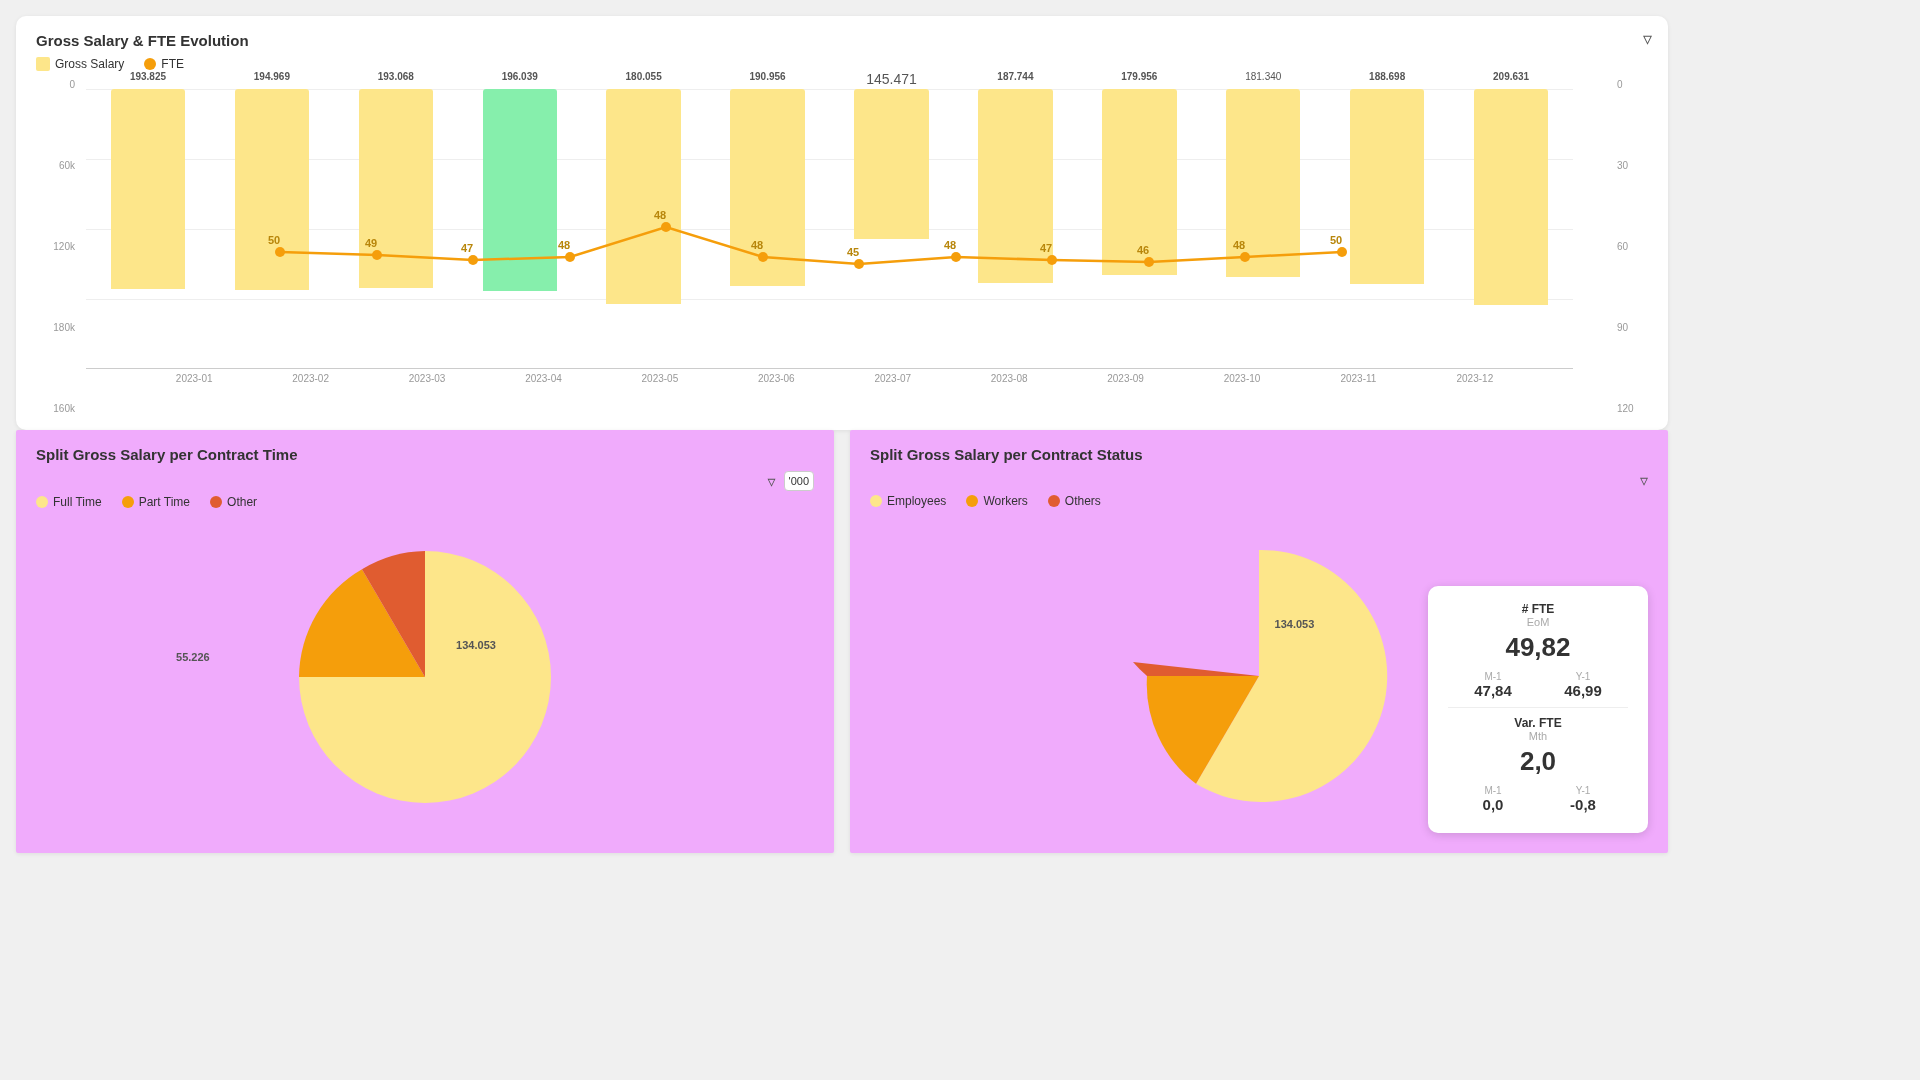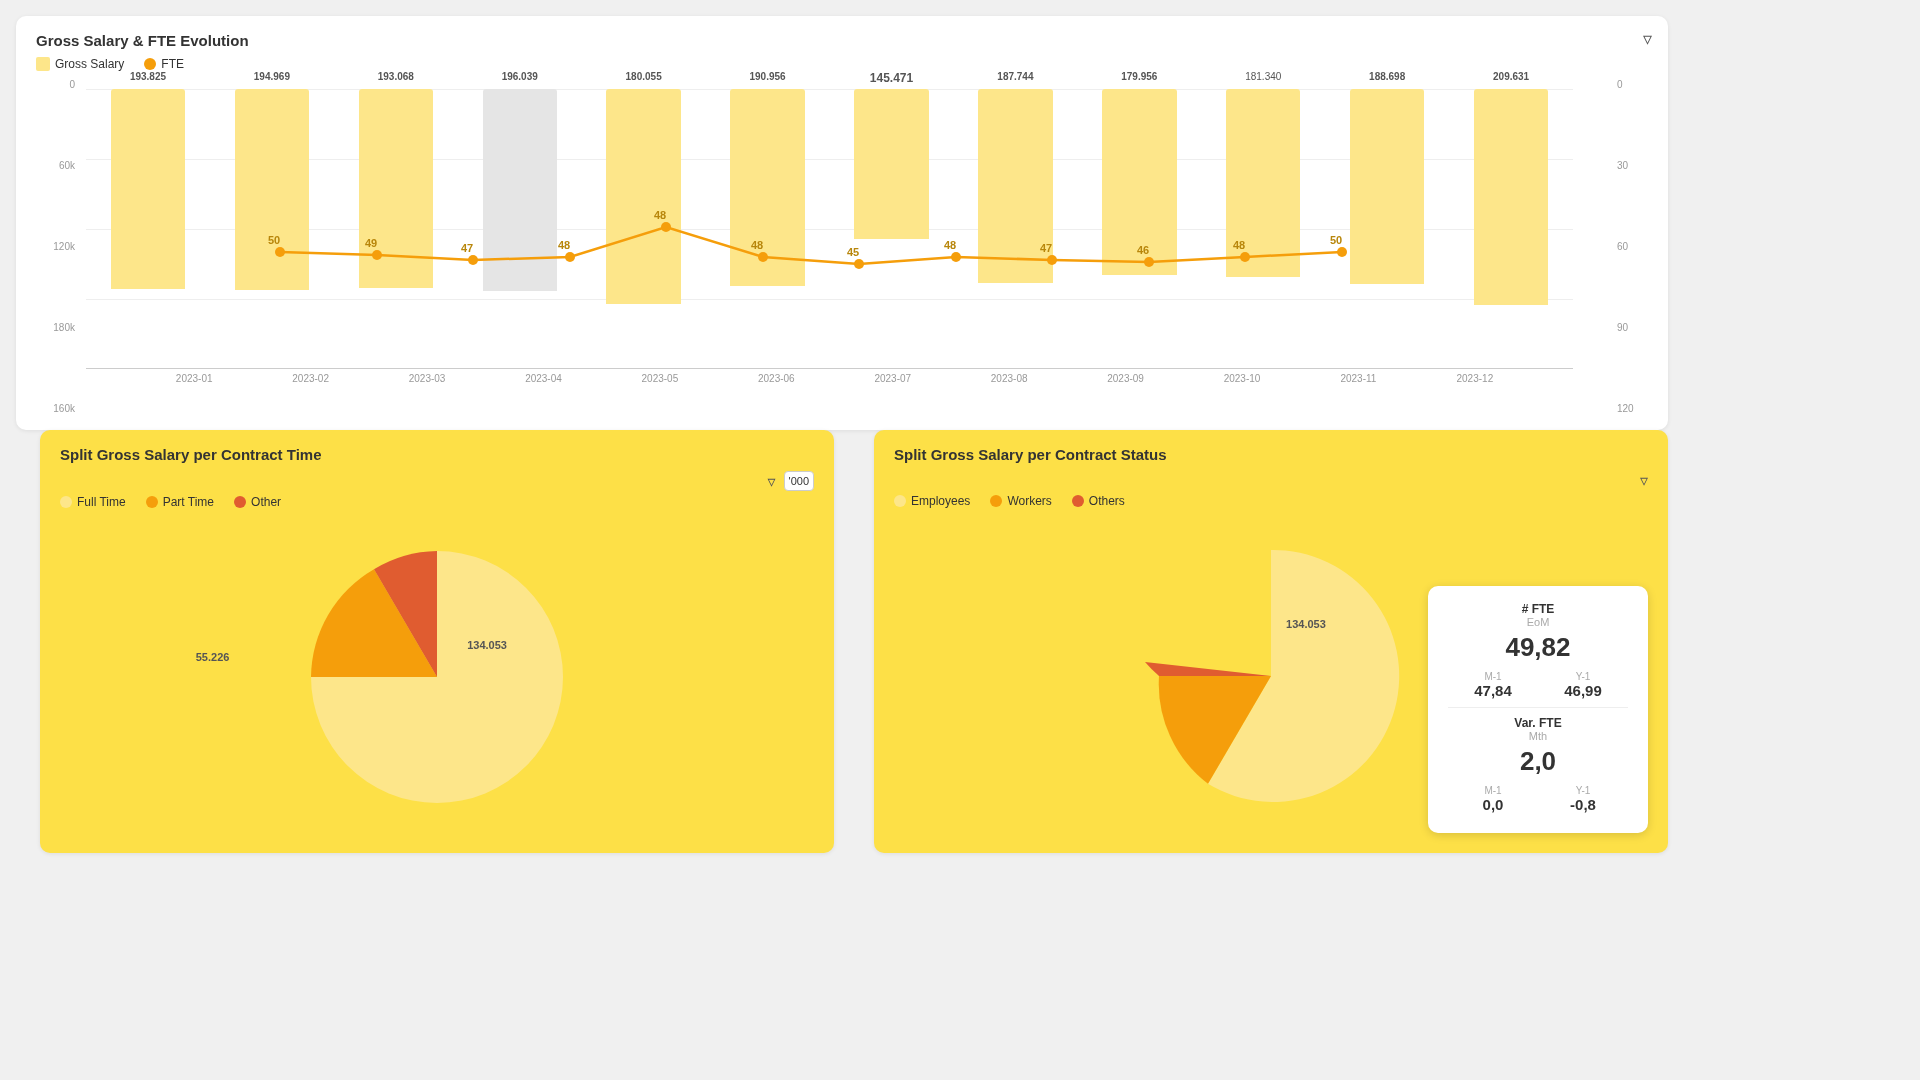--- a/index.html
+++ b/index.html
@@ -129,26 +129,25 @@
       left: 50px;
       pointer-events: none;
     }
     
     .bottom-row {
       display: flex;
       gap: 16px;
     }
     .bottom-card {
       flex: 1;
-      background: #fde047;
-      border-radius: 10px;
+      background: #f0abfc;
+      border-radius: 2px;
       padding: 16px 20px;
       box-shadow: 0 1px 4px rgba(0,0,0,0.08);
       position: relative;
-      margin-left: 24px;
     }
     .pie-area {
       display: flex;
       justify-content: center;
       align-items: center;
       padding: 20px 0;
       position: relative;
       text-align: right;
     }
     .pie-svg {
@@ -305,37 +304,37 @@
               <div style="position:relative;width:60%;height:201px;background:#fde68a;border-radius:3px 3px 0 0;">
                 <span style="position:absolute;top:-18px;left:50%;transform:translateX(-50%);font-size:10px;font-weight:600;color:#555;white-space:nowrap;">194.969</span>
               </div>
             </div>
             <div class="bar-group">
               <div style="position:relative;width:60%;height:199px;background:#fde68a;border-radius:3px 3px 0 0;">
                 <span style="position:absolute;top:-18px;left:50%;transform:translateX(-50%);font-size:10px;font-weight:600;color:#555;white-space:nowrap;">193.068</span>
               </div>
             </div>
             <div class="bar-group">
-              <div style="position:relative;width:60%;height:202px;background:#e5e5e5;border-radius:3px 3px 0 0;">
+              <div style="position:relative;width:60%;height:202px;background:#86efac;border-radius:3px 3px 0 0;">
                 <span style="position:absolute;top:-18px;left:50%;transform:translateX(-50%);font-size:10px;font-weight:600;color:#555;white-space:nowrap;">196.039</span>
               </div>
             </div>
             <div class="bar-group">
               <div style="position:relative;width:60%;height:215px;background:#fde68a;border-radius:3px 3px 0 0;">
                 <span style="position:absolute;top:-18px;left:50%;transform:translateX(-50%);font-size:10px;font-weight:600;color:#555;white-space:nowrap;">180.055</span>
               </div>
             </div>
             <div class="bar-group">
               <div style="position:relative;width:60%;height:197px;background:#fde68a;border-radius:3px 3px 0 0;">
                 <span style="position:absolute;top:-18px;left:50%;transform:translateX(-50%);font-size:10px;font-weight:600;color:#555;white-space:nowrap;">190.956</span>
               </div>
             </div>
             <div class="bar-group">
               <div style="position:relative;width:60%;height:150px;background:#fde68a;border-radius:3px 3px 0 0;">
-                <span style="position:absolute;top:-18px;left:50%;transform:translateX(-50%);font-size:12px;font-weight:700;color:#555;white-space:nowrap;">145.471</span>
+                <span style="position:absolute;top:-18px;left:50%;transform:translateX(-50%);font-size:14px;font-weight:400;color:#555;white-space:nowrap;">145.471</span>
               </div>
             </div>
             <div class="bar-group">
               <div style="position:relative;width:60%;height:194px;background:#fde68a;border-radius:3px 3px 0 0;">
                 <span style="position:absolute;top:-18px;left:50%;transform:translateX(-50%);font-size:10px;font-weight:600;color:#555;white-space:nowrap;">187.744</span>
               </div>
             </div>
             <div class="bar-group">
               <div style="position:relative;width:60%;height:186px;background:#fde68a;border-radius:3px 3px 0 0;">
                 <span style="position:absolute;top:-18px;left:50%;transform:translateX(-50%);font-size:10px;font-weight:600;color:#555;white-space:nowrap;">179.956</span>

